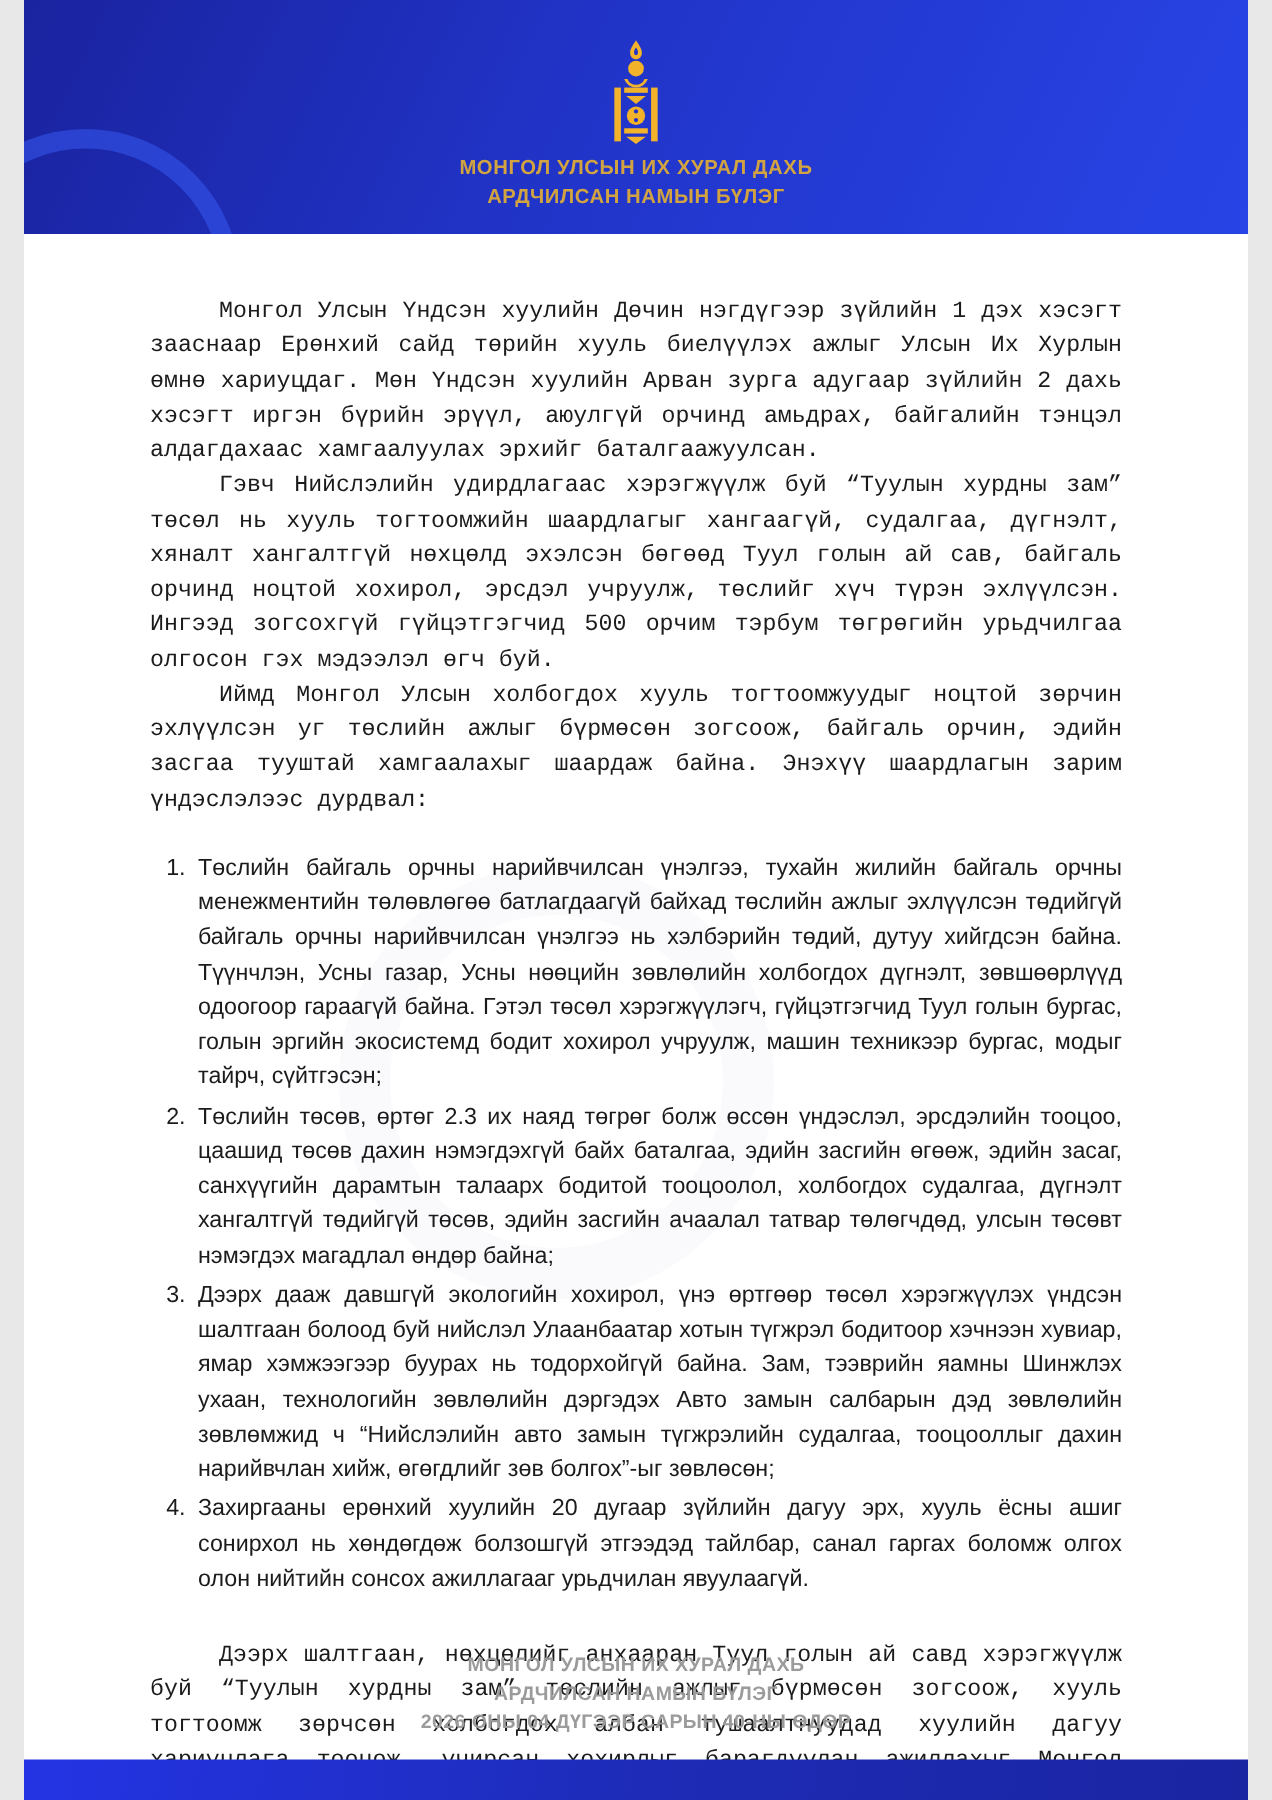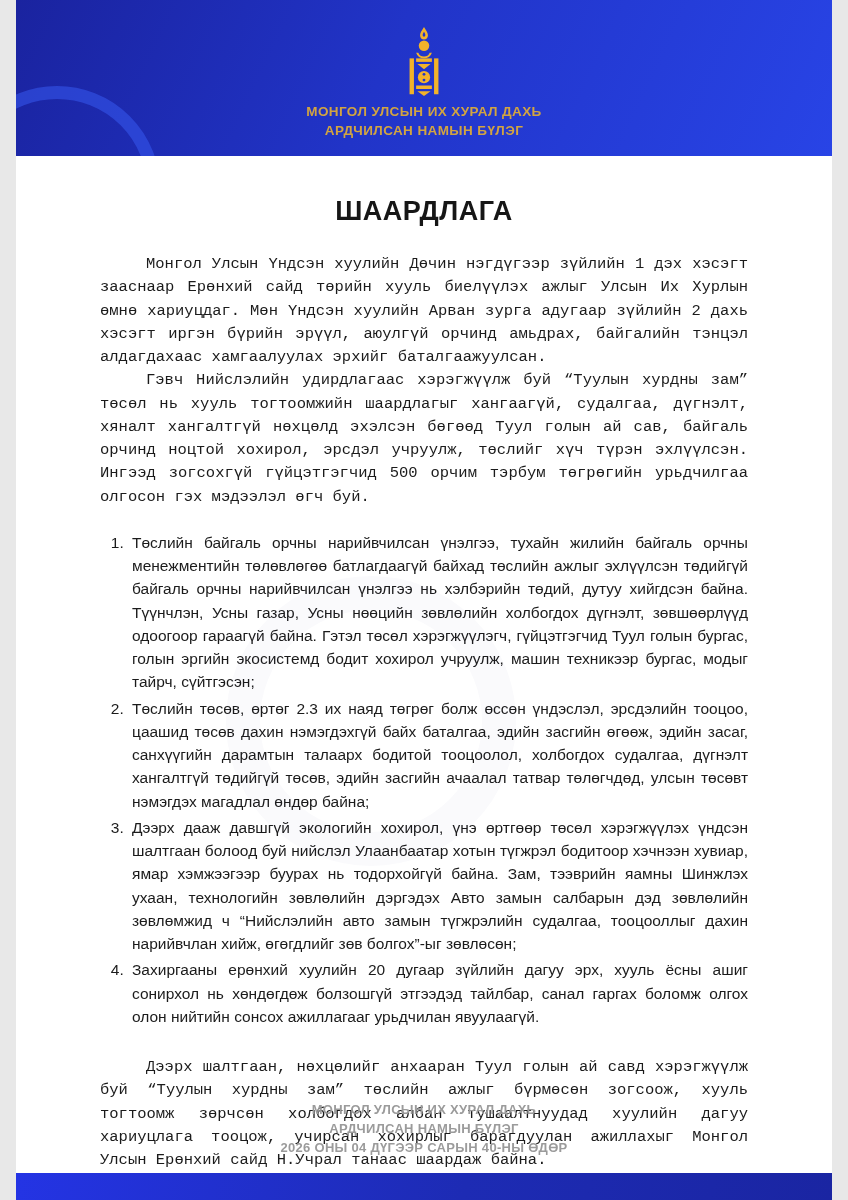--- a/index.html
+++ b/index.html
@@ -151,24 +151,24 @@
     </svg>
     <div class="header-org">
       <div>МОНГОЛ УЛСЫН ИХ ХУРАЛ ДАХЬ</div>
       <div>АРДЧИЛСАН НАМЫН БҮЛЭГ</div>
     </div>
   </div>
 
   <div class="body-content">
     <div class="watermark"></div>
 
-    <h1 class="doc-title">ШААРДЛАГА</h1>
 
     <p class="para">Монгол Улсын Үндсэн хуулийн Дөчин нэгдүгээр зүйлийн 1 дэх хэсэгт зааснаар Ерөнхий сайд төрийн хууль биелүүлэх ажлыг Улсын Их Хурлын өмнө хариуцдаг. Мөн Үндсэн хуулийн Арван зурга адугаар зүйлийн 2 дахь хэсэгт иргэн бүрийн эрүүл, аюулгүй орчинд амьдрах, байгалийн тэнцэл алдагдахаас хамгаалуулах эрхийг баталгаажуулсан.</p>
     <p class="para">Гэвч Нийслэлийн удирдлагаас хэрэгжүүлж буй “Туулын хурдны зам” төсөл нь хууль тогтоомжийн шаардлагыг хангаагүй, судалгаа, дүгнэлт, хяналт хангалтгүй нөхцөлд эхэлсэн бөгөөд Туул голын ай сав, байгаль орчинд ноцтой хохирол, эрсдэл учруулж, төслийг хүч түрэн эхлүүлсэн. Ингээд зогсохгүй гүйцэтгэгчид 500 орчим тэрбум төгрөгийн урьдчилгаа олгосон гэх мэдээлэл өгч буй.</p>
+    <p class="para">Иймд Монгол Улсын холбогдох хууль тогтоомжуудыг ноцтой зөрчин эхлүүлсэн уг төслийн ажлыг бүрмөсөн зогсоож, байгаль орчин, эдийн засгаа тууштай хамгаалахыг шаардаж байна. Энэхүү шаардлагын зарим үндэслэлээс дурдвал:</p>
 
     <ol class="reasons">
       <li>Төслийн байгаль орчны нарийвчилсан үнэлгээ, тухайн жилийн байгаль орчны менежментийн төлөвлөгөө батлагдаагүй байхад төслийн ажлыг эхлүүлсэн төдийгүй байгаль орчны нарийвчилсан үнэлгээ нь хэлбэрийн төдий, дутуу хийгдсэн байна. Түүнчлэн, Усны газар, Усны нөөцийн зөвлөлийн холбогдох дүгнэлт, зөвшөөрлүүд одоогоор гараагүй байна. Гэтэл төсөл хэрэгжүүлэгч, гүйцэтгэгчид Туул голын бургас, голын эргийн экосистемд бодит хохирол учруулж, машин техникээр бургас, модыг тайрч, сүйтгэсэн;</li>
       <li>Төслийн төсөв, өртөг 2.3 их наяд төгрөг болж өссөн үндэслэл, эрсдэлийн тооцоо, цаашид төсөв дахин нэмэгдэхгүй байх баталгаа, эдийн засгийн өгөөж, эдийн засаг, санхүүгийн дарамтын талаарх бодитой тооцоолол, холбогдох судалгаа, дүгнэлт хангалтгүй төдийгүй төсөв, эдийн засгийн ачаалал татвар төлөгчдөд, улсын төсөвт нэмэгдэх магадлал өндөр байна;</li>
       <li>Дээрх дааж давшгүй экологийн хохирол, үнэ өртгөөр төсөл хэрэгжүүлэх үндсэн шалтгаан болоод буй нийслэл Улаанбаатар хотын түгжрэл бодитоор хэчнээн хувиар, ямар хэмжээгээр буурах нь тодорхойгүй байна. Зам, тээврийн яамны Шинжлэх ухаан, технологийн зөвлөлийн дэргэдэх Авто замын салбарын дэд зөвлөлийн зөвлөмжид ч “Нийслэлийн авто замын түгжрэлийн судалгаа, тооцооллыг дахин нарийвчлан хийж, өгөгдлийг зөв болгох”-ыг зөвлөсөн;</li>
       <li>Захиргааны ерөнхий хуулийн 20 дугаар зүйлийн дагуу эрх, хууль ёсны ашиг сонирхол нь хөндөгдөж болзошгүй этгээдэд тайлбар, санал гаргах боломж олгох олон нийтийн сонсох ажиллагааг урьдчилан явуулаагүй.</li>
     </ol>
 
     <p class="para closing">Дээрх шалтгаан, нөхцөлийг анхааран Туул голын ай савд хэрэгжүүлж буй “Туулын хурдны зам” төслийн ажлыг бүрмөсөн зогсоож, хууль тогтоомж зөрчсөн холбогдох албан тушаалтнуудад хуулийн дагуу хариуцлага тооцож, учирсан хохирлыг барагдуулан ажиллахыг Монгол Улсын Ерөнхий сайд Н.Учрал танаас шаардаж байна.</p>
   </div>

